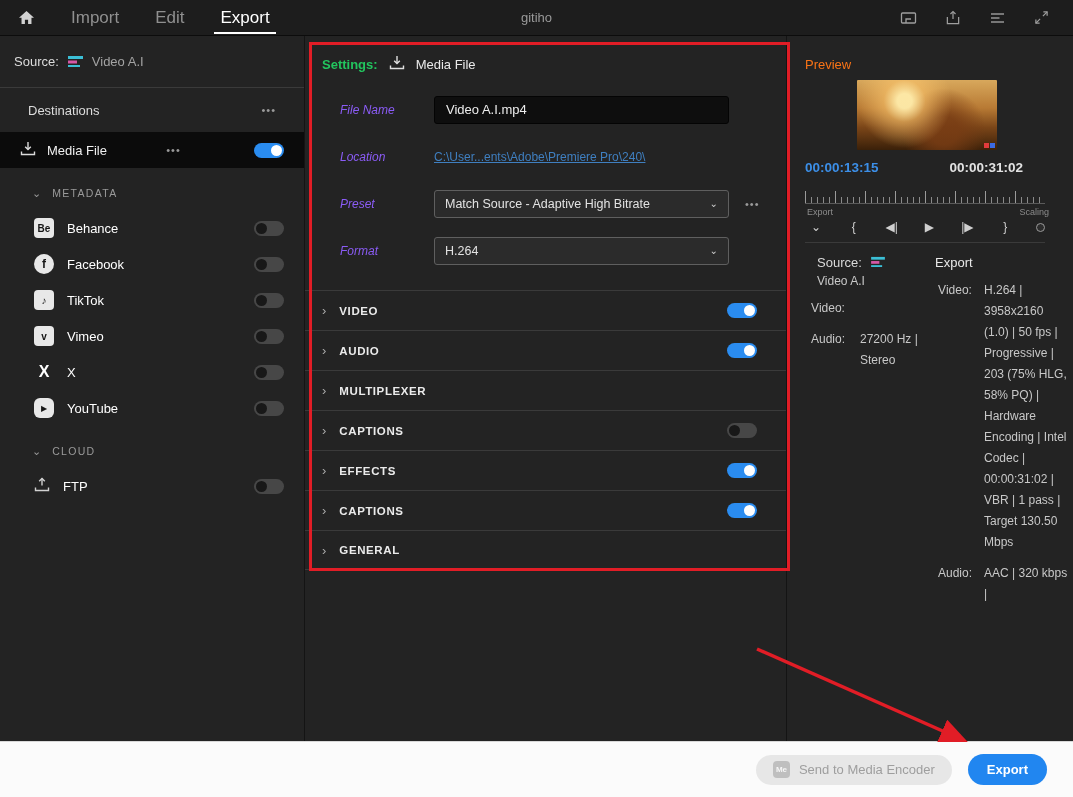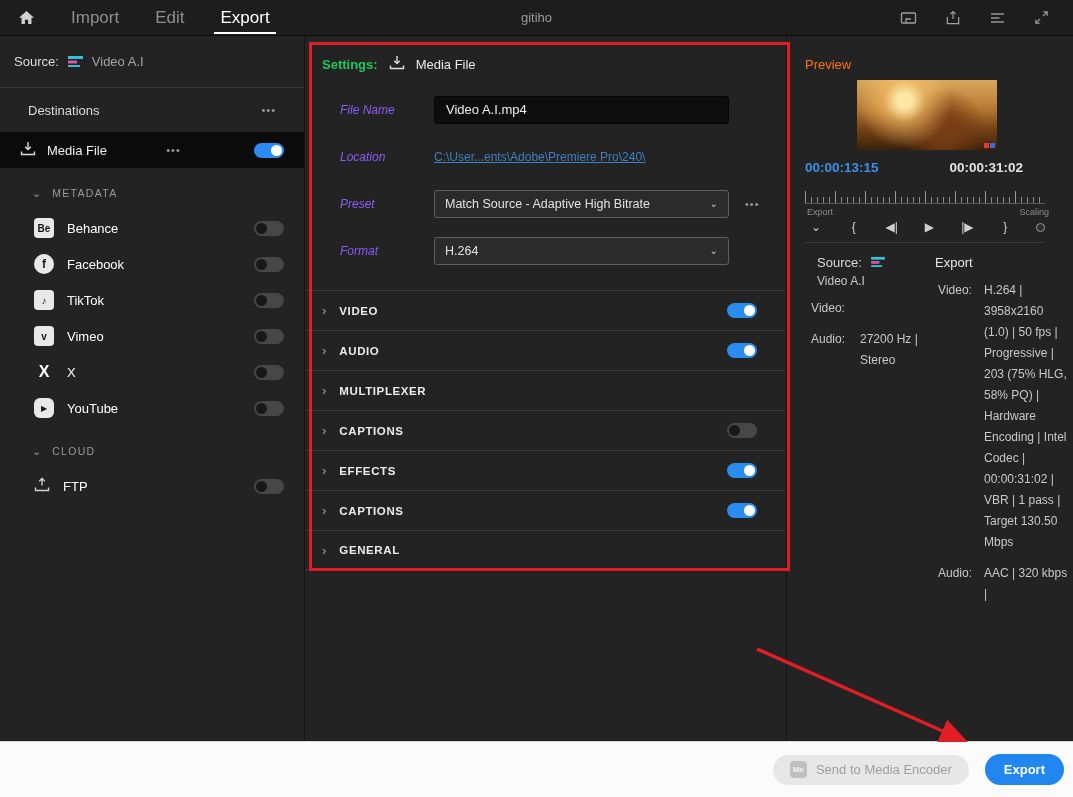--- a/index.html
+++ b/index.html
@@ -96,21 +96,21 @@
   .colR{flex:1;}
   .srcline{display:flex;gap:9px;align-items:center;color:#dadada;font-size:13px;padding-left:12px;}
   .srcname{color:#c8c8c8;font-size:12px;margin-top:4px;padding-left:12px;}
   .kv{display:grid;grid-template-columns:46px 74px;gap:0 9px;margin-top:10px;font-size:12px;color:#c8c8c8;line-height:21px;}
   .kv .k{text-align:center;}
   .kv .v{word-wrap:break-word;}
   .colR .kv{grid-template-columns:40px 84px;}
   .outHead{color:#e8e8e8;font-size:13px;}
 
   
-  .footer{height:56px;background:#fbfbfb;border-top:1px solid #d8d8d8;display:flex;align-items:center;justify-content:flex-end;gap:16px;padding-right:9px;}
+  .footer{height:56px;background:#fbfbfb;border-top:1px solid #d8d8d8;display:flex;align-items:center;justify-content:flex-end;gap:16px;padding-right:26px;}
   .send-btn{height:30px;border-radius:16px;background:#e7e7e7;color:#9e9e9e;display:flex;align-items:center;gap:9px;padding:0 17px;font-size:13px;cursor:pointer;}
   .me-badge{width:17px;height:17px;border-radius:4px;background:#bfbfbf;color:#f6f6f6;font-size:8px;display:flex;align-items:center;justify-content:center;font-weight:bold;}
   .export-btn{height:31px;border-radius:16px;background:#2186f0;color:#fff;font-weight:bold;font-size:13px;display:flex;align-items:center;padding:0 19px;cursor:pointer;}
 
   
   .red-rect{position:absolute;left:309px;top:42px;width:481px;height:529px;border:3px solid #e11d26;z-index:30;pointer-events:none;}
   .annot-svg{position:absolute;left:0;top:0;z-index:31;pointer-events:none;}
 </style>
 </head>
 <body>

